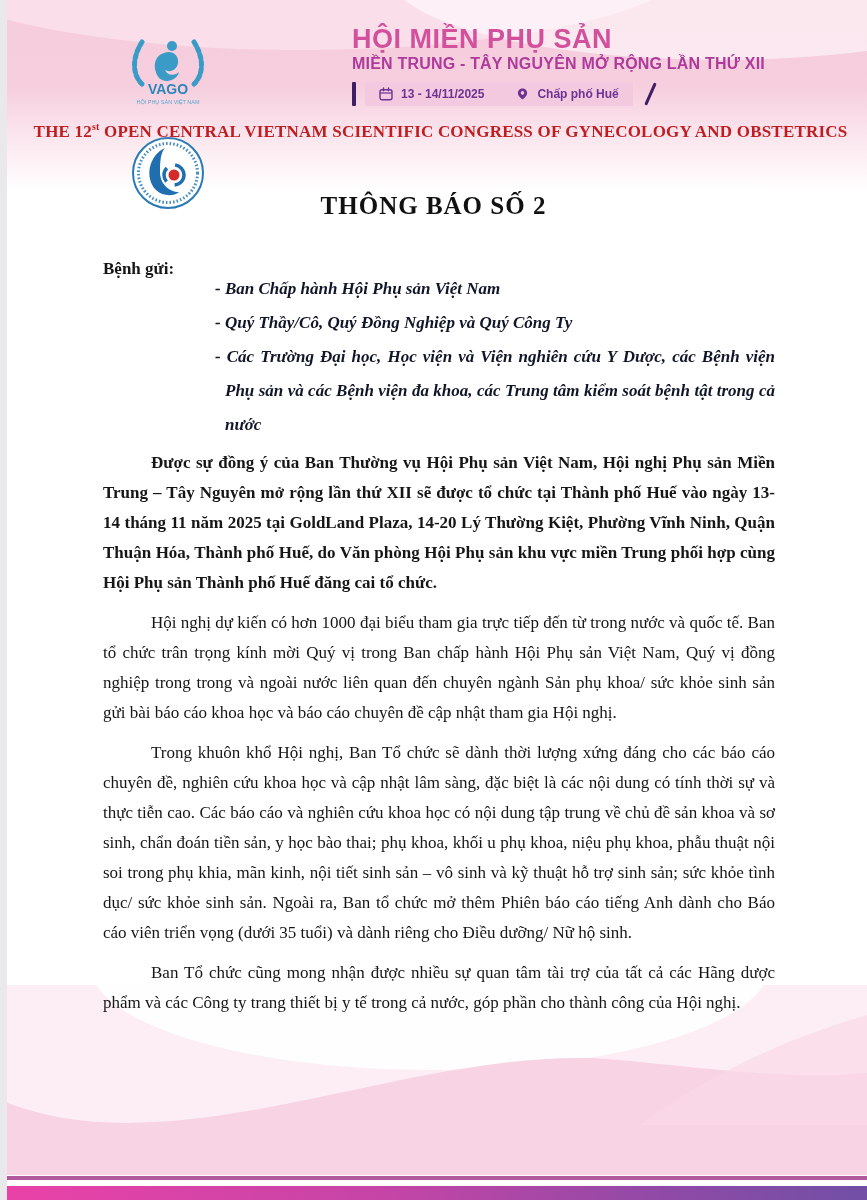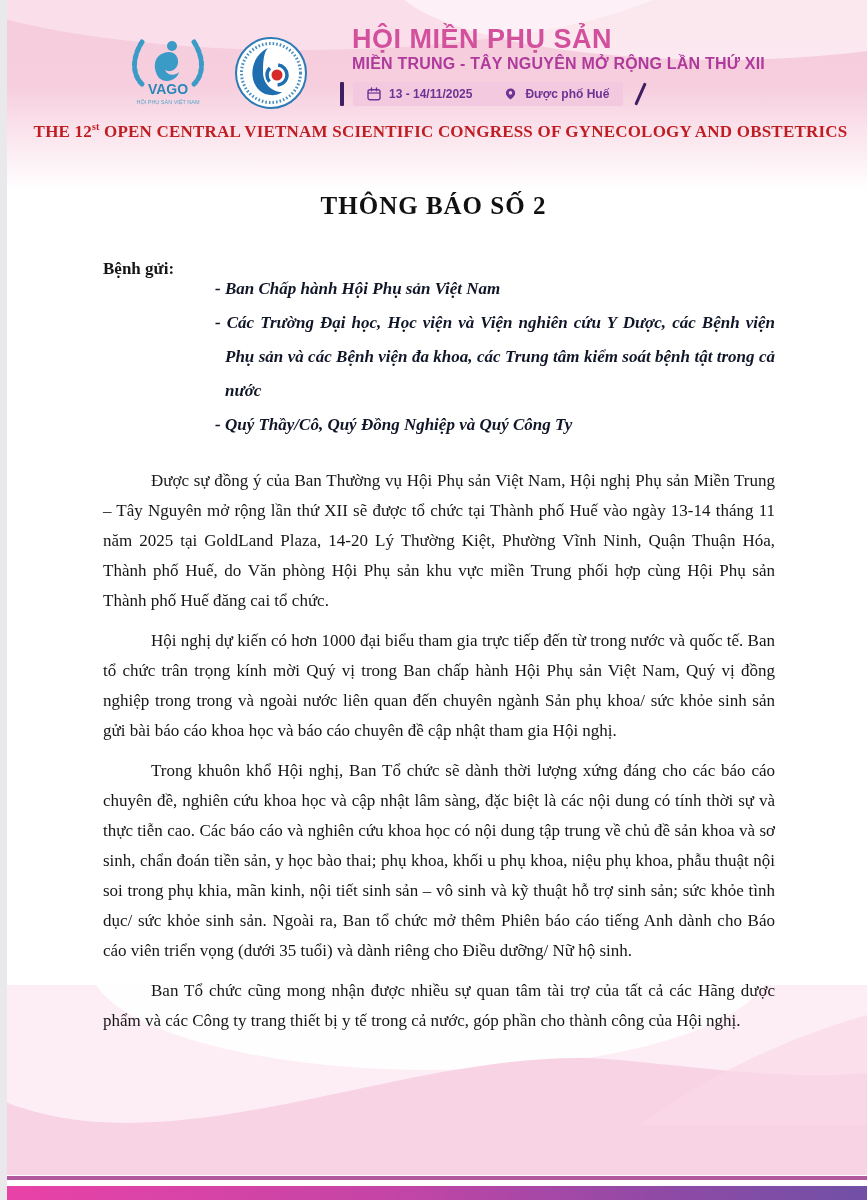--- a/index.html
+++ b/index.html
@@ -4,25 +4,25 @@
 <style>
   html,body{margin:0;padding:0;background:#dfdfe3;}
   .page{position:relative;width:867px;height:1200px;background:#ffffff;overflow:hidden;
         font-family:"Liberation Serif",serif;}
   .page-edge{position:absolute;left:0;top:0;width:7px;height:100%;background:#e9e9ec;z-index:30;}
 
   
   .header{position:absolute;top:0;left:0;right:0;height:190px;
           background:linear-gradient(180deg,#f6ccdb 0%,#f6cede 45%,#fbe6ee 72%,#ffffff 100%);}
   .header-waves{position:absolute;top:0;left:0;width:867px;height:190px;}
-  .logos{position:absolute;top:24px;left:128px;display:flex;align-items:flex-end;gap:26px;z-index:2;}
+  .logos{position:absolute;top:24px;left:128px;display:flex;align-items:center;gap:26px;z-index:2;flex-direction:column;}
   .header-text{position:absolute;left:352px;top:24px;z-index:2;font-family:"Liberation Sans",sans-serif;}
   .hdr-title{font-size:27px;font-weight:700;letter-spacing:.5px;}
   .hdr-subtitle{font-size:16px;font-weight:700;letter-spacing:.2px;}
-  .badge-row{position:absolute;left:340px;top:82px;display:flex;align-items:center;z-index:2;
+  .badge-row{position:absolute;left:352px;top:82px;display:flex;align-items:center;z-index:2;
              font-family:"Liberation Sans",sans-serif;}
   .badge-bar{width:4px;height:24px;background:#3f1f63;margin-right:9px;border-radius:1px;}
   .badge-body{display:flex;align-items:center;background:#f3c9e0;padding:5px 14px;gap:8px;border-radius:2px;}
   .badge-text{font-size:12px;font-weight:700;color:#6e3292;}
   .badge-gap{width:16px;}
   .badge-slash{width:3px;height:24px;background:#3f1f63;transform:rotate(24deg);margin-left:16px;border-radius:2px;}
 
   
   .eng-line1{position:absolute;top:121px;left:14px;right:0;text-align:center;z-index:2;
              font-weight:700;font-size:17px;color:#c01d22;letter-spacing:.2px;}
@@ -33,21 +33,21 @@
                 font-weight:700;font-size:25px;color:#111;letter-spacing:1px;}
 
   
   .content{position:absolute;top:252px;left:103px;width:672px;color:#161616;font-size:17px;z-index:2;}
   .recipients{display:flex;}
   .recipients-label{font-weight:700;width:112px;flex-shrink:0;line-height:34px;}
   .recipient-items{flex:1;margin-top:20px;}
   .recipient-item{font-weight:700;font-style:italic;color:#101528;line-height:34px;
                   text-align:justify;padding-left:10px;text-indent:-10px;}
   .content p{margin:10px 0 0 0;line-height:30px;text-align:justify;text-indent:48px;}
-  .content p.first{margin-top:24px;}
+  .content p.first{margin-top:6px;font-weight:bold;}
 
   
   .footer-waves{position:absolute;left:0;bottom:25px;width:867px;height:190px;z-index:1;}
   .footer-stripe{position:absolute;left:0;right:0;bottom:19px;height:6px;z-index:2;
                  background:linear-gradient(180deg,#ffffff 0px,#ffffff 1px,#b2599e 1px,#b2599e 5px,#ffffff 5px,#ffffff 6px);}
   .footer-bar{position:absolute;left:0;right:0;bottom:0;height:14px;z-index:2;
               background:linear-gradient(90deg,#ea42a7 0%,#c445a6 45%,#8d4aa6 78%,#7150a5 100%);}
 </style>
 </head>
 <body>
@@ -95,37 +95,37 @@
           <line x1="1" y1="6" x2="13" y2="6" stroke="#6e3292" stroke-width="1.2"></line>
           <line x1="4.5" y1="1" x2="4.5" y2="3.8" stroke="#6e3292" stroke-width="1.4" stroke-linecap="round"></line>
           <line x1="9.5" y1="1" x2="9.5" y2="3.8" stroke="#6e3292" stroke-width="1.4" stroke-linecap="round"></line>
         </svg>
         <span class="badge-text">13 - 14/11/2025</span>
         <span class="badge-gap"></span>
         <svg width="13" height="14" viewBox="0 0 14 14">
           <path d="M7 1 C4.2 1 2 3.2 2 6 C2 9.5 7 13 7 13 C7 13 12 9.5 12 6 C12 3.2 9.8 1 7 1 Z" fill="#6e3292"></path>
           <circle cx="7" cy="5.8" r="1.9" fill="#f3c9e0"></circle>
         </svg>
-        <span class="badge-text">Được phố Huế</span>
+        <span class="badge-text">Chấp phố Huế</span>
       </div>
       <div class="badge-slash"></div>
     </div>
 
     <div class="eng-line1"><span>THE 12</span><sup>st</sup><span> OPEN CENTRAL VIETNAM SCIENTIFIC CONGRESS OF GYNECOLOGY AND OBSTETRICS</span></div>
   </div>
 
   <div class="notice-title">THÔNG BÁO SỐ 2</div>
 
   <div class="content">
     <div class="recipients">
       <div class="recipients-label">Bệnh gửi:</div>
       <div class="recipient-items">
         <div class="recipient-item">- Ban Chấp hành Hội Phụ sản Việt Nam</div>
+        <div class="recipient-item">- Quý Thầy/Cô, Quý Đồng Nghiệp và Quý Công Ty</div>
         <div class="recipient-item">- Các Trường Đại học, Học viện và Viện nghiên cứu Y Dược, các Bệnh viện Phụ sản và các Bệnh viện đa khoa, các Trung tâm kiểm soát bệnh tật trong cả nước</div>
-        <div class="recipient-item">- Quý Thầy/Cô, Quý Đồng Nghiệp và Quý Công Ty</div>
       </div>
     </div>
 
     <p class="first">Được sự đồng ý của Ban Thường vụ Hội Phụ sản Việt Nam, Hội nghị Phụ sản Miền Trung – Tây Nguyên mở rộng lần thứ XII sẽ được tổ chức tại Thành phố Huế vào ngày 13-14 tháng 11 năm 2025 tại GoldLand Plaza, 14-20 Lý Thường Kiệt, Phường Vĩnh Ninh, Quận Thuận Hóa, Thành phố Huế, do Văn phòng Hội Phụ sản khu vực miền Trung phối hợp cùng Hội Phụ sản Thành phố Huế đăng cai tổ chức.</p>
     <p>Hội nghị dự kiến có hơn 1000 đại biểu tham gia trực tiếp đến từ trong nước và quốc tế. Ban tổ chức trân trọng kính mời Quý vị trong Ban chấp hành Hội Phụ sản Việt Nam, Quý vị đồng nghiệp trong trong và ngoài nước liên quan đến chuyên ngành Sản phụ khoa/ sức khỏe sinh sản gửi bài báo cáo khoa học và báo cáo chuyên đề cập nhật tham gia Hội nghị.</p>
     <p>Trong khuôn khổ Hội nghị, Ban Tổ chức sẽ dành thời lượng xứng đáng cho các báo cáo chuyên đề, nghiên cứu khoa học và cập nhật lâm sàng, đặc biệt là các nội dung có tính thời sự và thực tiễn cao. Các báo cáo và nghiên cứu khoa học có nội dung tập trung về chủ đề sản khoa và sơ sinh, chẩn đoán tiền sản, y học bào thai; phụ khoa, khối u phụ khoa, niệu phụ khoa, phẫu thuật nội soi trong phụ khia, mãn kinh, nội tiết sinh sản – vô sinh và kỹ thuật hỗ trợ sinh sản; sức khỏe tình dục/ sức khỏe sinh sản. Ngoài ra, Ban tổ chức mở thêm Phiên báo cáo tiếng Anh dành cho Báo cáo viên triển vọng (dưới 35 tuổi) và dành riêng cho Điều dưỡng/ Nữ hộ sinh.</p>
     <p>Ban Tổ chức cũng mong nhận được nhiều sự quan tâm tài trợ của tất cả các Hãng dược phẩm và các Công ty trang thiết bị y tế trong cả nước, góp phần cho thành công của Hội nghị.</p>
   </div>
 
   <svg class="footer-waves" viewBox="0 0 867 190" preserveAspectRatio="none">

